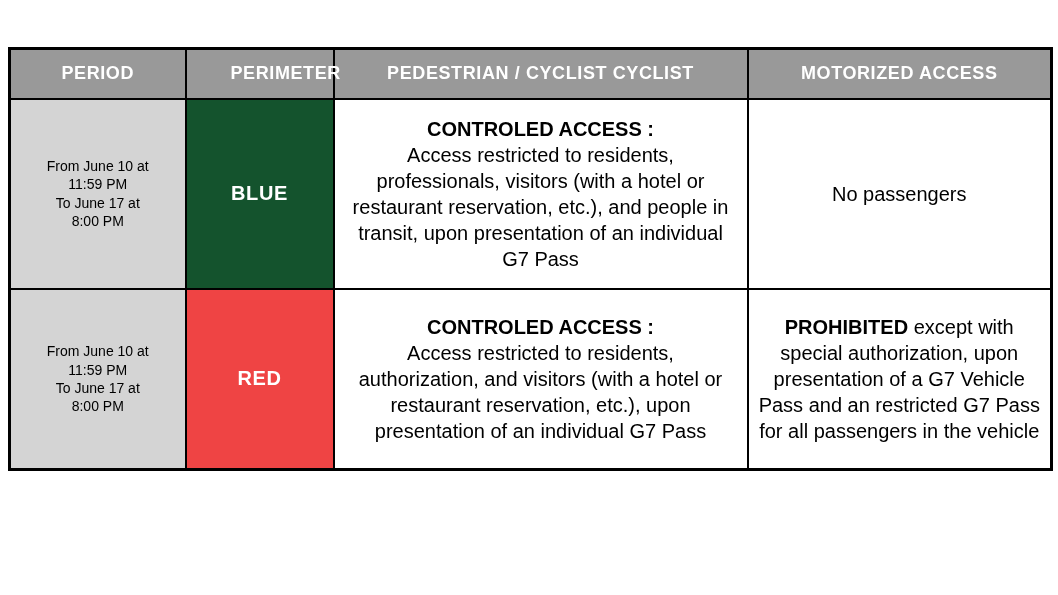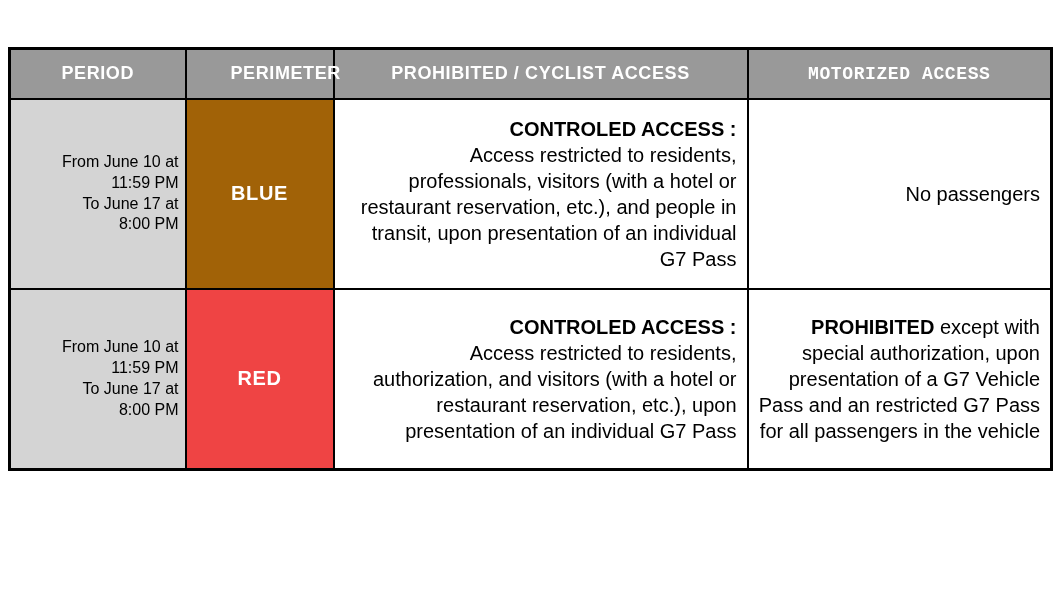--- a/index.html
+++ b/index.html
@@ -33,39 +33,37 @@
     font-size: 18px;
     font-weight: bold;
     letter-spacing: 0.6px;
     padding: 0 4px;
     margin-top: 46px;
   }
   tr.data-row-1 { height: 190px; }
   tr.data-row-2 { height: 181px; }
   td.period-cell {
     white-space: pre-line;
-    font-size: 16px;
+    font-size: 14px;
     line-height: 1.3;
     color: #000000;
     padding: 0 6px;
-    text-align: right;
   }
   td.perimeter-cell {
     color: #ffffff;
     font-weight: bold;
     font-size: 20px;
     letter-spacing: 0.6px;
   }
   td.text-cell {
     font-size: 20px;
     line-height: 1.3;
     color: #000000;
     padding: 12px 10px;
     background: #ffffff;
-    text-align: right;
   }
   .cell-heading {
     display: block;
     font-weight: bold;
   }
   .bold-prefix { font-weight: bold; }
 </style>
 </head>
 <body>
 
@@ -74,31 +72,31 @@
     <colgroup>
       <col style="width:176px">
       <col style="width:148px">
       <col style="width:414px">
       <col style="width:304px">
     </colgroup>
     <thead>
       <tr>
         <th style="background-color: rgb(153, 153, 153);">PERIOD</th>
         <th style="background-color: rgb(153, 153, 153); padding-left: 44px;">PERIMETER</th>
-        <th style="background-color: rgb(153, 153, 153);">PROHIBITED / CYCLIST ACCESS</th>
-        <th style="background-color: rgb(153, 153, 153); font-family: Liberation Mono, monospace;">MOTORIZED ACCESS</th>
+        <th style="background-color: rgb(153, 153, 153);">PEDESTRIAN / CYCLIST CYCLIST</th>
+        <th style="background-color: rgb(153, 153, 153);">MOTORIZED ACCESS</th>
       </tr>
     </thead>
     <tbody>
       <tr class="data-row-1">
         <td class="period-cell" style="background-color: rgb(212, 212, 212);">From June 10 at
 11:59 PM
 To June 17 at
 8:00 PM</td>
-        <td class="perimeter-cell" style="background-color: #a16207;">BLUE</td>
+        <td class="perimeter-cell" style="background-color: #14532d;">BLUE</td>
         <td class="text-cell">
           <span class="cell-heading">CONTROLED ACCESS :</span>
           <span>Access restricted to residents, professionals, visitors (with a hotel or restaurant reservation, etc.), and people in transit, upon presentation of an individual G7 Pass</span>
         </td>
         <td class="text-cell">
           <span class="bold-prefix"></span><span>No passengers</span>
         </td>
       </tr>
       <tr class="data-row-2">
         <td class="period-cell" style="background-color: rgb(212, 212, 212);">From June 10 at

